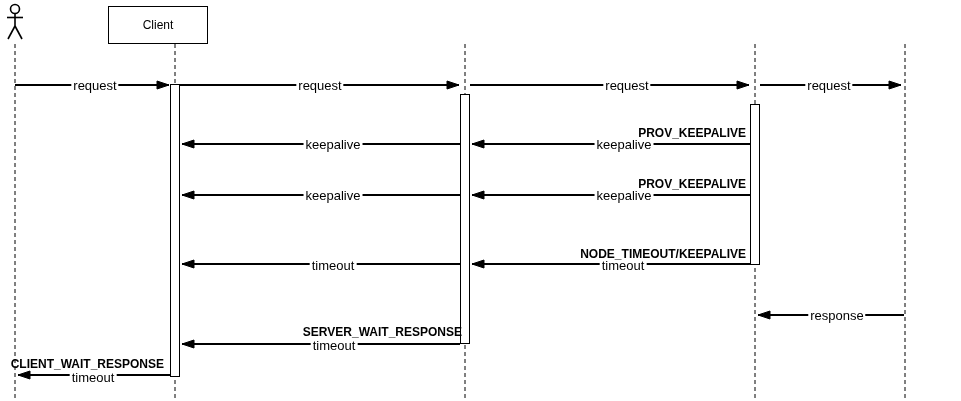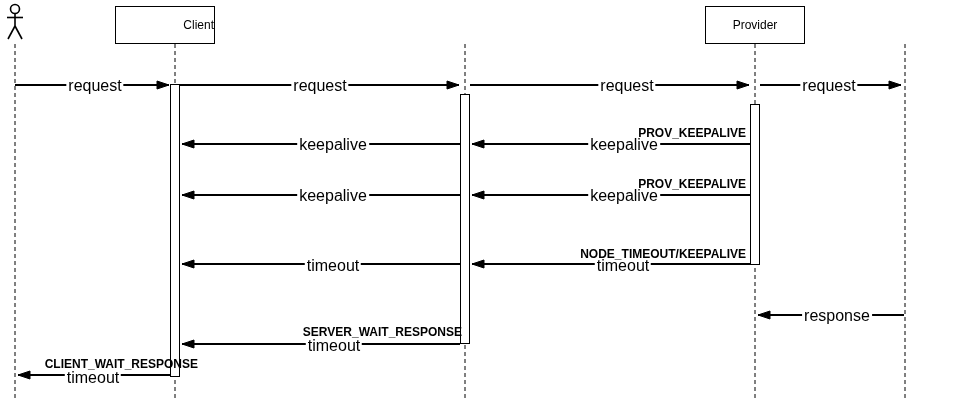--- a/index.html
+++ b/index.html
@@ -10,21 +10,21 @@
   .stage svg { position:absolute; left:0; top:0; }
   .pbox {
     position:absolute; top:6px; width:100px; height:38px; box-sizing:border-box;
     background:#ffffff; border:1px solid #000000;
     display:flex; align-items:center; justify-content:center;
     font-size:12px; color:#000000;
   }
   .msg-label {
     position:absolute; transform:translate(-50%,-50%);
     background:#ffffff; padding:0 2px; white-space:nowrap;
-    font-size:16px; color:#000000; line-height:13px;
+    font-size:13px; color:#000000; line-height:13px;
   }
   .msg-note {
     position:absolute; white-space:nowrap;
     font-size:12px; font-weight:bold; color:#000000; line-height:10px;
     letter-spacing:0px;
   }
 </style>
 </head>
 <body>
 
@@ -69,40 +69,37 @@
       <line x1="750" y1="195" x2="472" y2="195" marker-end="url(#arr)"></line>
       <line x1="460" y1="195" x2="182" y2="195" marker-end="url(#arr)"></line>
       <line x1="750" y1="264" x2="472" y2="264" marker-end="url(#arr)"></line>
       <line x1="460" y1="264" x2="182" y2="264" marker-end="url(#arr)"></line>
       <line x1="904" y1="315" x2="758" y2="315" marker-end="url(#arr)"></line>
       <line x1="460" y1="344" x2="182" y2="344" marker-end="url(#arr)"></line>
       <line x1="170" y1="375" x2="18" y2="375" marker-end="url(#arr)"></line>
     </g>
   </svg>
 
-  <div class="pbox" style="left:115px;justify-content:flex-end;">
+  <div class="pbox" style="left:108px;">
     <span>Client</span>
-  </div>
-  <div class="pbox" style="left:705px;">
-    <span>Provider</span>
   </div>
 
   <span class="msg-label" style="left:95px;  top:85px;">request</span>
   <span class="msg-label" style="left:320px; top:85px;">request</span>
   <span class="msg-label" style="left:627px; top:85px;">request</span>
   <span class="msg-label" style="left:829px; top:85px;">request</span>
   <span class="msg-label" style="left:624px; top:144px;">keepalive</span>
   <span class="msg-label" style="left:333px; top:144px;">keepalive</span>
   <span class="msg-label" style="left:624px; top:195px;">keepalive</span>
   <span class="msg-label" style="left:333px; top:195px;">keepalive</span>
   <span class="msg-label" style="left:623px; top:265px;">timeout</span>
   <span class="msg-label" style="left:333px; top:265px;">timeout</span>
   <span class="msg-label" style="left:837px; top:315px;text-align:right;">response</span>
   <span class="msg-label" style="left:334px; top:345px;">timeout</span>
   <span class="msg-label" style="left:93px;  top:377px;">timeout</span>
 
   <span class="msg-note" style="right:215px; top:128px;">PROV_KEEPALIVE</span>
   <span class="msg-note" style="right:215px; top:179px;">PROV_KEEPALIVE</span>
   <span class="msg-note" style="right:215px; top:249px;">NODE_TIMEOUT/KEEPALIVE</span>
   <span class="msg-note" style="right:499px; top:327px;">SERVER_WAIT_RESPONSE</span>
-  <span class="msg-note" style="right:763px; top:359px;margin-left:17px;">CLIENT_WAIT_RESPONSE</span>
+  <span class="msg-note" style="right:797px; top:359px;margin-left:17px;">CLIENT_WAIT_RESPONSE</span>
 
 </div>
 
 </body></html>

